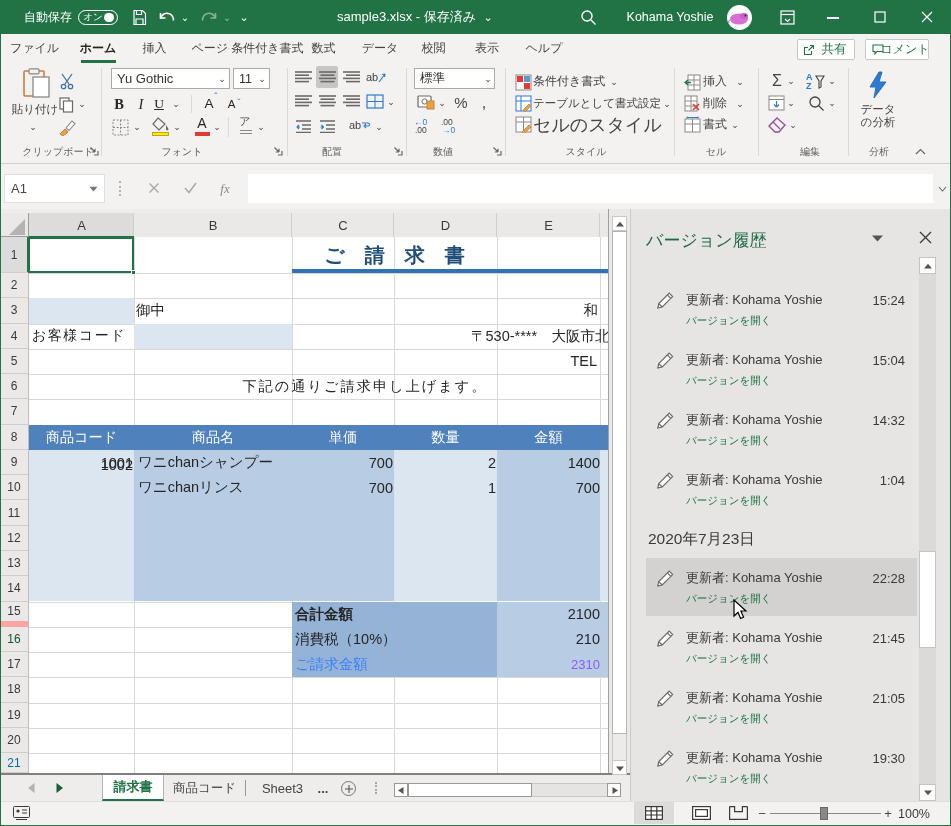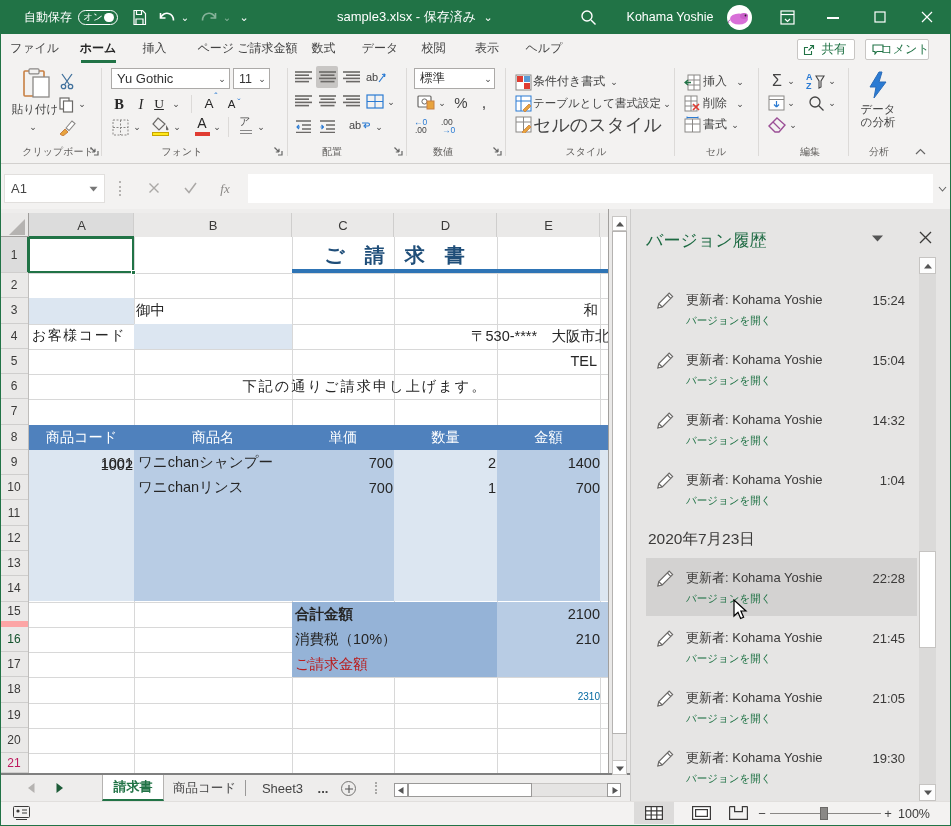--- a/index.html
+++ b/index.html
@@ -55,21 +55,21 @@
 <svg class="ab" style="left:874px;top:11px" width="12" height="12" viewBox="0 0 12 12">
     <rect x="1" y="1" width="10" height="10" fill="none" stroke="#fff" stroke-width="1.2"></rect>
   </svg>
 <svg class="ab" style="left:921px;top:11px" width="12" height="12" viewBox="0 0 12 12">
     <path d="M1 1l10 10M11 1l-10 10" stroke="#fff" stroke-width="1.2"></path>
   </svg>
 <div class="ab" style="left:0px;top:34px;width:951px;height:29px;background:#f3f2f1;"></div>
 <div class="ab ct" style="left:-0.5px;top:36px;width:70px;height:24px;font-size:12px;color:#444;font-weight:400;">ファイル</div>
 <div class="ab ct" style="left:63.0px;top:36px;width:70px;height:24px;font-size:12px;color:#262626;font-weight:700;">ホーム</div>
 <div class="ab ct" style="left:119.5px;top:36px;width:70px;height:24px;font-size:12px;color:#444;font-weight:400;">挿入</div>
-<div class="ab ct" style="left:192.5px;top:36px;width:110px;height:24px;font-size:12px;color:#444;font-weight:400;">ページ ご請求金額</div>
+<div class="ab ct" style="left:192.5px;top:36px;width:110px;height:24px;font-size:12px;color:#444;font-weight:400;">ページ 条件付き書式</div>
 <div class="ab ct" style="left:288.5px;top:36px;width:70px;height:24px;font-size:12px;color:#444;font-weight:400;">数式</div>
 <div class="ab ct" style="left:345.0px;top:36px;width:70px;height:24px;font-size:12px;color:#444;font-weight:400;">データ</div>
 <div class="ab ct" style="left:398.5px;top:36px;width:70px;height:24px;font-size:12px;color:#444;font-weight:400;">校閲</div>
 <div class="ab ct" style="left:452.0px;top:36px;width:70px;height:24px;font-size:12px;color:#444;font-weight:400;">表示</div>
 <div class="ab ct" style="left:509.0px;top:36px;width:70px;height:24px;font-size:12px;color:#444;font-weight:400;">ヘルプ</div>
 <div class="ab" style="left:81px;top:59.5px;width:35px;height:3px;background:#217346;"></div>
 <div class="ab" style="left:797px;top:39px;width:58px;height:21px;background:#fff;border:1px solid #c8c6c4;border-radius:2px;"></div>
 <svg class="ab" style="left:803px;top:44px" width="12" height="12" viewBox="0 0 12 12">
     <path d="M7 1.5h3.5V5M10.5 1.5L5.5 6.5" fill="none" stroke="#217346" stroke-width="1.1"></path>
     <path d="M8.5 7v3.5h-7v-7H5" fill="none" stroke="#217346" stroke-width="1.1"></path>
@@ -394,21 +394,21 @@
 <div class="ab ct" style="left:0px;top:500.43px;width:28px;height:25.27px;border-bottom:1px solid #cfcecd;font-size:12px;color:#3b3a39;">11</div>
 <div class="ab ct" style="left:0px;top:525.7px;width:28px;height:25.27px;border-bottom:1px solid #cfcecd;font-size:12px;color:#3b3a39;">12</div>
 <div class="ab ct" style="left:0px;top:550.97px;width:28px;height:25.27px;border-bottom:1px solid #cfcecd;font-size:12px;color:#3b3a39;">13</div>
 <div class="ab ct" style="left:0px;top:576.24px;width:28px;height:25.27px;border-bottom:1px solid #cfcecd;font-size:12px;color:#3b3a39;">14</div>
 <div class="ab ct" style="left:0px;top:601.51px;width:28px;height:25.27px;border-bottom:6px solid #fca5a5;font-size:12px;color:#3b3a39;">15</div>
 <div class="ab ct" style="left:0px;top:626.78px;width:28px;height:25.27px;border-bottom:1px solid #cfcecd;font-size:12px;color:#14532d;">16</div>
 <div class="ab ct" style="left:0px;top:652.05px;width:28px;height:25.27px;border-bottom:1px solid #cfcecd;font-size:12px;color:#3b3a39;">17</div>
 <div class="ab ct" style="left:0px;top:677.32px;width:28px;height:25.27px;border-bottom:1px solid #cfcecd;font-size:12px;color:#3b3a39;">18</div>
 <div class="ab ct" style="left:0px;top:702.59px;width:28px;height:25.27px;border-bottom:1px solid #cfcecd;font-size:12px;color:#3b3a39;">19</div>
 <div class="ab ct" style="left:0px;top:727.86px;width:28px;height:25.27px;border-bottom:1px solid #cfcecd;font-size:12px;color:#3b3a39;">20</div>
-<div class="ab ct" style="left:0px;top:753.13px;width:28px;height:19.87px;border-bottom:1px solid #cfcecd;font-size:12px;color:#be185d;">21</div>
+<div class="ab ct" style="left:0px;top:753.13px;width:28px;height:19.87px;border-bottom:1px solid #cfcecd;font-size:12px;color:#0369a1;">21</div>
 <div class="ab" style="left:29px;top:237px;width:579px;height:536px;background:#fff;"></div>
 <div class="ab" style="left:134px;top:237px;width:1px;height:536px;background:#d8d8d8;"></div>
 <div class="ab" style="left:292px;top:237px;width:1px;height:536px;background:#d8d8d8;"></div>
 <div class="ab" style="left:394px;top:237px;width:1px;height:536px;background:#d8d8d8;"></div>
 <div class="ab" style="left:497px;top:237px;width:1px;height:536px;background:#d8d8d8;"></div>
 <div class="ab" style="left:600px;top:237px;width:1px;height:536px;background:#d8d8d8;"></div>
 <div class="ab" style="left:608px;top:209px;width:1px;height:564px;background:#a19f9d;"></div>
 <div class="ab" style="left:29px;top:273px;width:579px;height:1px;background:#d8d8d8;"></div>
 <div class="ab" style="left:29px;top:298.27px;width:579px;height:1px;background:#d8d8d8;"></div>
 <div class="ab" style="left:29px;top:323.54px;width:579px;height:1px;background:#d8d8d8;"></div>
@@ -464,22 +464,22 @@
 <div class="ab rt" style="left:273px;top:449.89px;width:120px;height:25.27px;font-size:14.5px;color:#262626;font-weight:400;">700</div>
 <div class="ab rt" style="left:376px;top:449.89px;width:120px;height:25.27px;font-size:14.5px;color:#262626;font-weight:400;">2</div>
 <div class="ab rt" style="left:480px;top:449.89px;width:120px;height:25.27px;font-size:14.5px;color:#262626;font-weight:400;">1400</div>
 <div class="ab rt" style="left:273px;top:475.16px;width:120px;height:25.27px;font-size:14.5px;color:#262626;font-weight:400;">700</div>
 <div class="ab rt" style="left:376px;top:475.16px;width:120px;height:25.27px;font-size:14.5px;color:#262626;font-weight:400;">1</div>
 <div class="ab rt" style="left:480px;top:475.16px;width:120px;height:25.27px;font-size:14.5px;color:#262626;font-weight:400;">700</div>
 <div class="ab lt" style="left:295px;top:601.51px;width:160px;height:25.27px;font-size:14.5px;color:#262626;font-weight:700;">合計金額</div>
 <div class="ab rt" style="left:480px;top:601.51px;width:120px;height:25.27px;font-size:14.5px;color:#262626;font-weight:400;">2100</div>
 <div class="ab lt" style="left:295px;top:626.78px;width:160px;height:25.27px;font-size:14.5px;color:#262626;font-weight:400;">消費税（10%）</div>
 <div class="ab rt" style="left:480px;top:626.78px;width:120px;height:25.27px;font-size:14.5px;color:#262626;font-weight:400;">210</div>
-<div class="ab lt" style="left:295px;top:652.05px;width:160px;height:25.27px;font-size:14.5px;color:#b91c1c;font-weight:400;text-align:center;">ご請求金額</div>
-<div class="ab rt" style="left:480px;top:652.05px;width:120px;height:25.27px;font-size:10px;color:#0369a1;font-weight:400;margin-top:32px;">2310</div>
+<div class="ab lt" style="left:295px;top:652.05px;width:160px;height:25.27px;font-size:14.5px;color:#3b82f6;font-weight:400;text-align:center;">ご請求金額</div>
+<div class="ab rt" style="left:480px;top:652.05px;width:120px;height:25.27px;font-size:13px;color:#8b5cf6;font-weight:400;">2310</div>
 <div class="ab" style="left:609px;top:209px;width:21px;height:564px;background:#eae9e8;"></div>
 <div class="ab" style="left:612px;top:216px;width:15px;height:559px;background:#fff;border:1px solid #c8c6c4;"></div>
 <div class="ab" style="left:612px;top:216px;width:15px;height:15px;background:#fff;border:1px solid #c8c6c4;"></div>
 <svg class="ab" style="left:615.5px;top:221px" width="8" height="6" viewBox="0 0 8 6">
     <path d="M0 5.5L4 .8l4 4.7z" fill="#555"></path>
   </svg>
 <div class="ab" style="left:612px;top:231px;width:15px;height:503px;background:#fff;border:1px solid #b5b3b1;"></div>
 <div class="ab" style="left:613px;top:734px;width:13px;height:26px;background:#eceBea;"></div>
 <div class="ab" style="left:612px;top:760px;width:15px;height:15px;background:#fff;border:1px solid #c8c6c4;"></div>
 <svg class="ab" style="left:615.5px;top:765.5px" width="8" height="6" viewBox="0 0 8 6">

